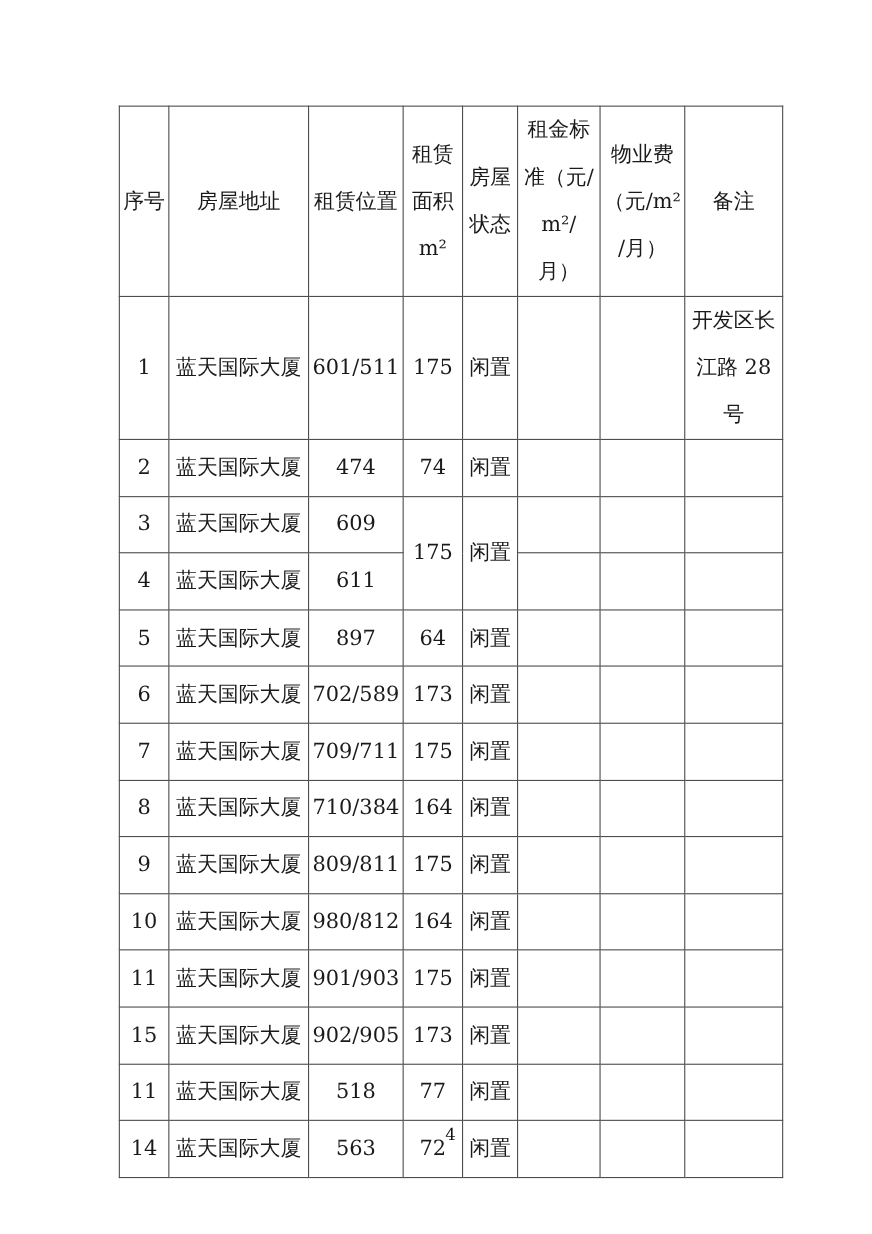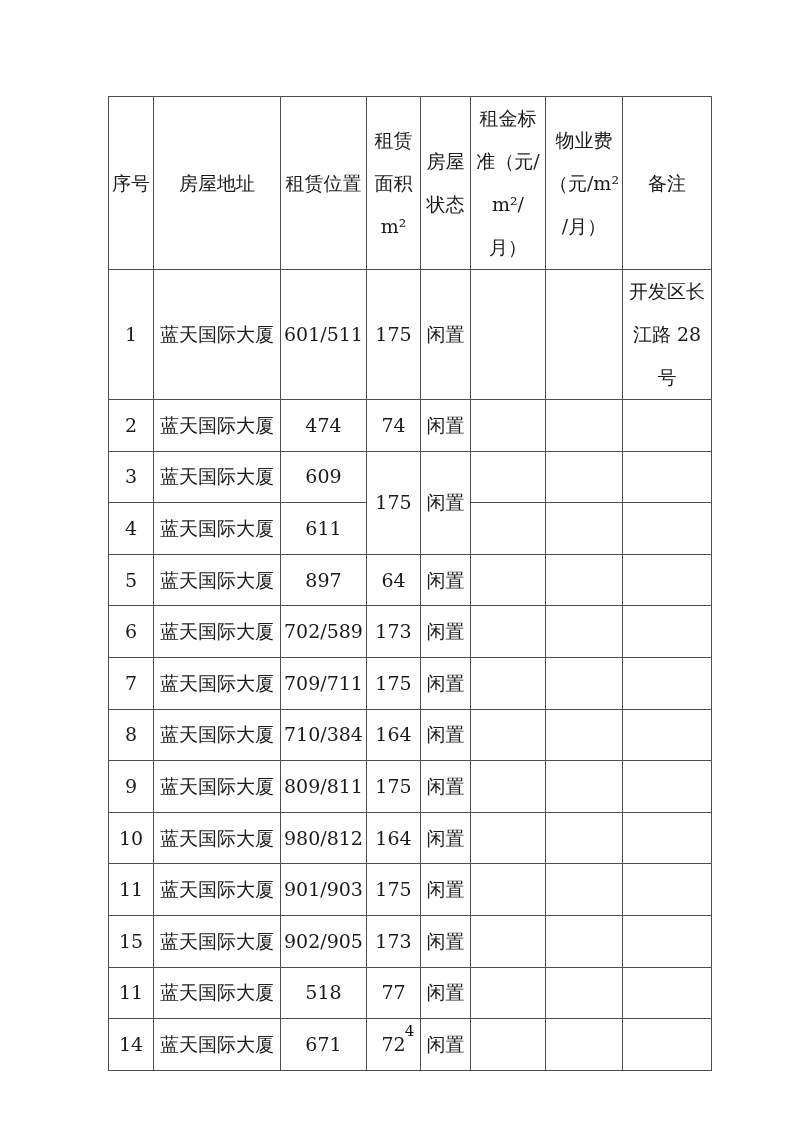--- a/index.html
+++ b/index.html
@@ -222,21 +222,21 @@
         <td>77</td>
         <td>闲置</td>
         <td></td>
         <td></td>
         <td></td>
       </tr>
 
       <tr class="row-std">
         <td>14</td>
         <td>蓝天国际大厦</td>
-        <td>671</td>
+        <td>563</td>
         <td>72</td>
         <td>闲置</td>
         <td></td>
         <td></td>
         <td></td>
       </tr>
     </tbody>
   </table>
 
   <div class="page-number">4</div>

